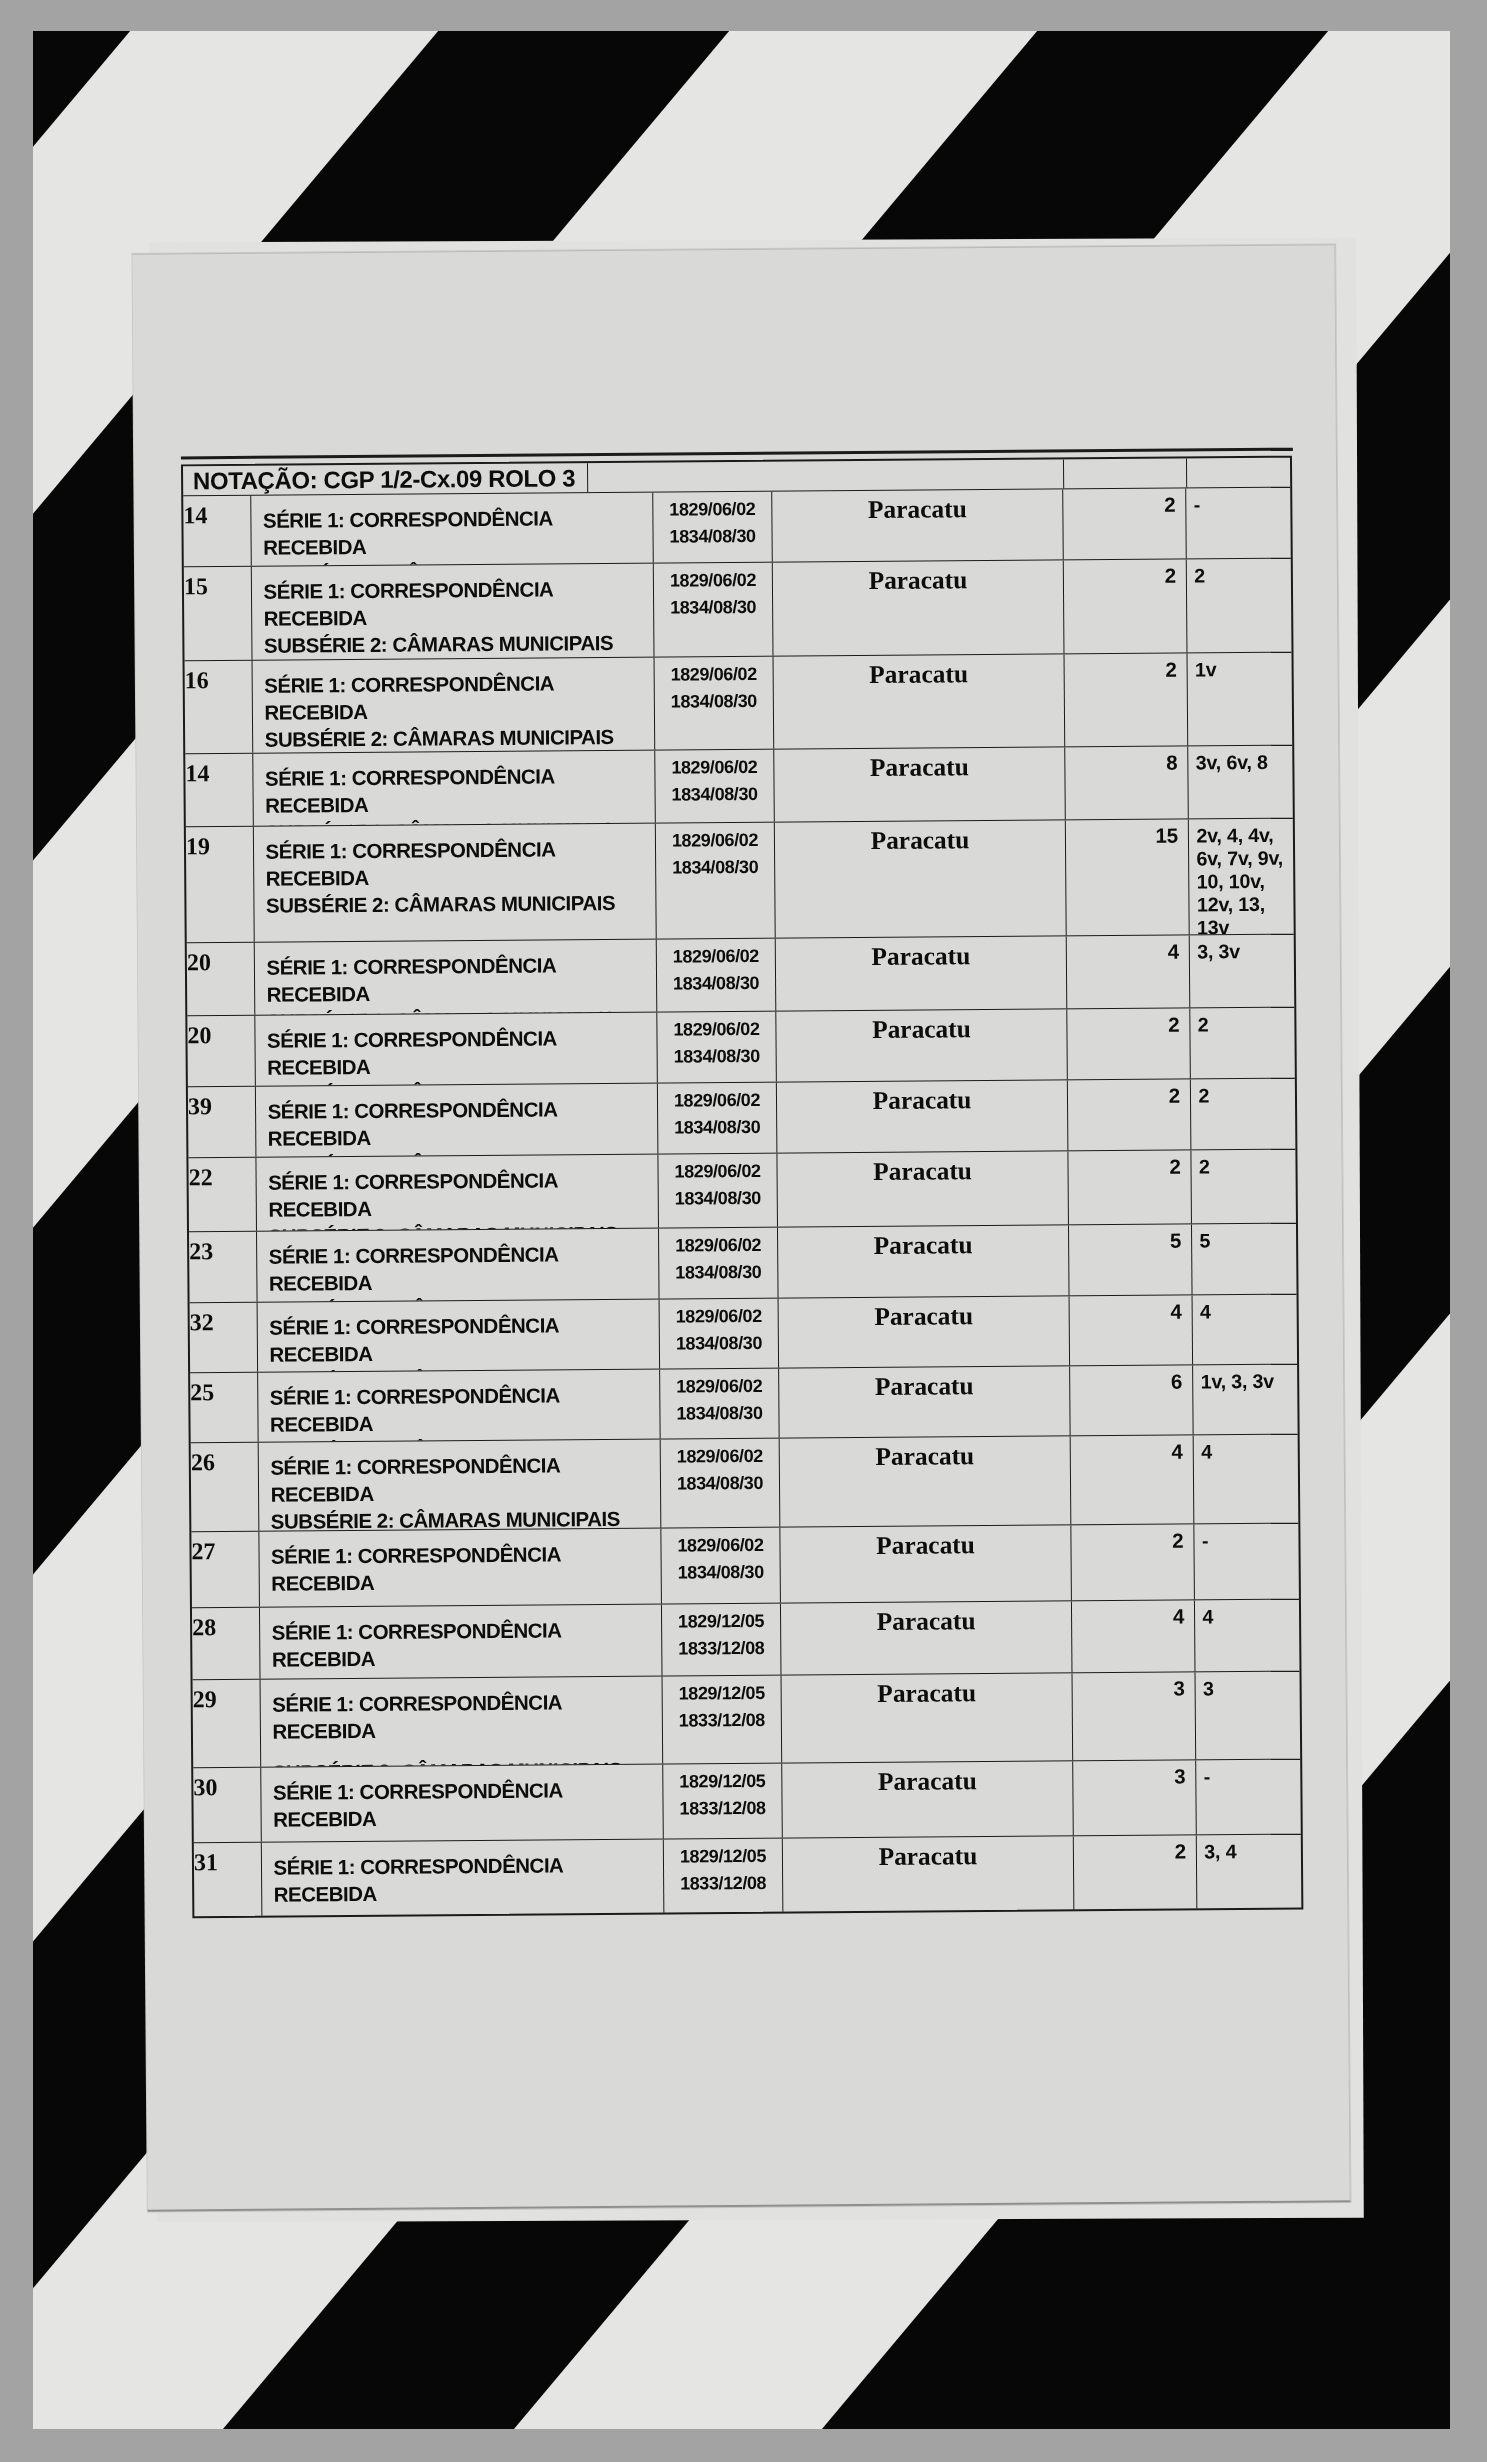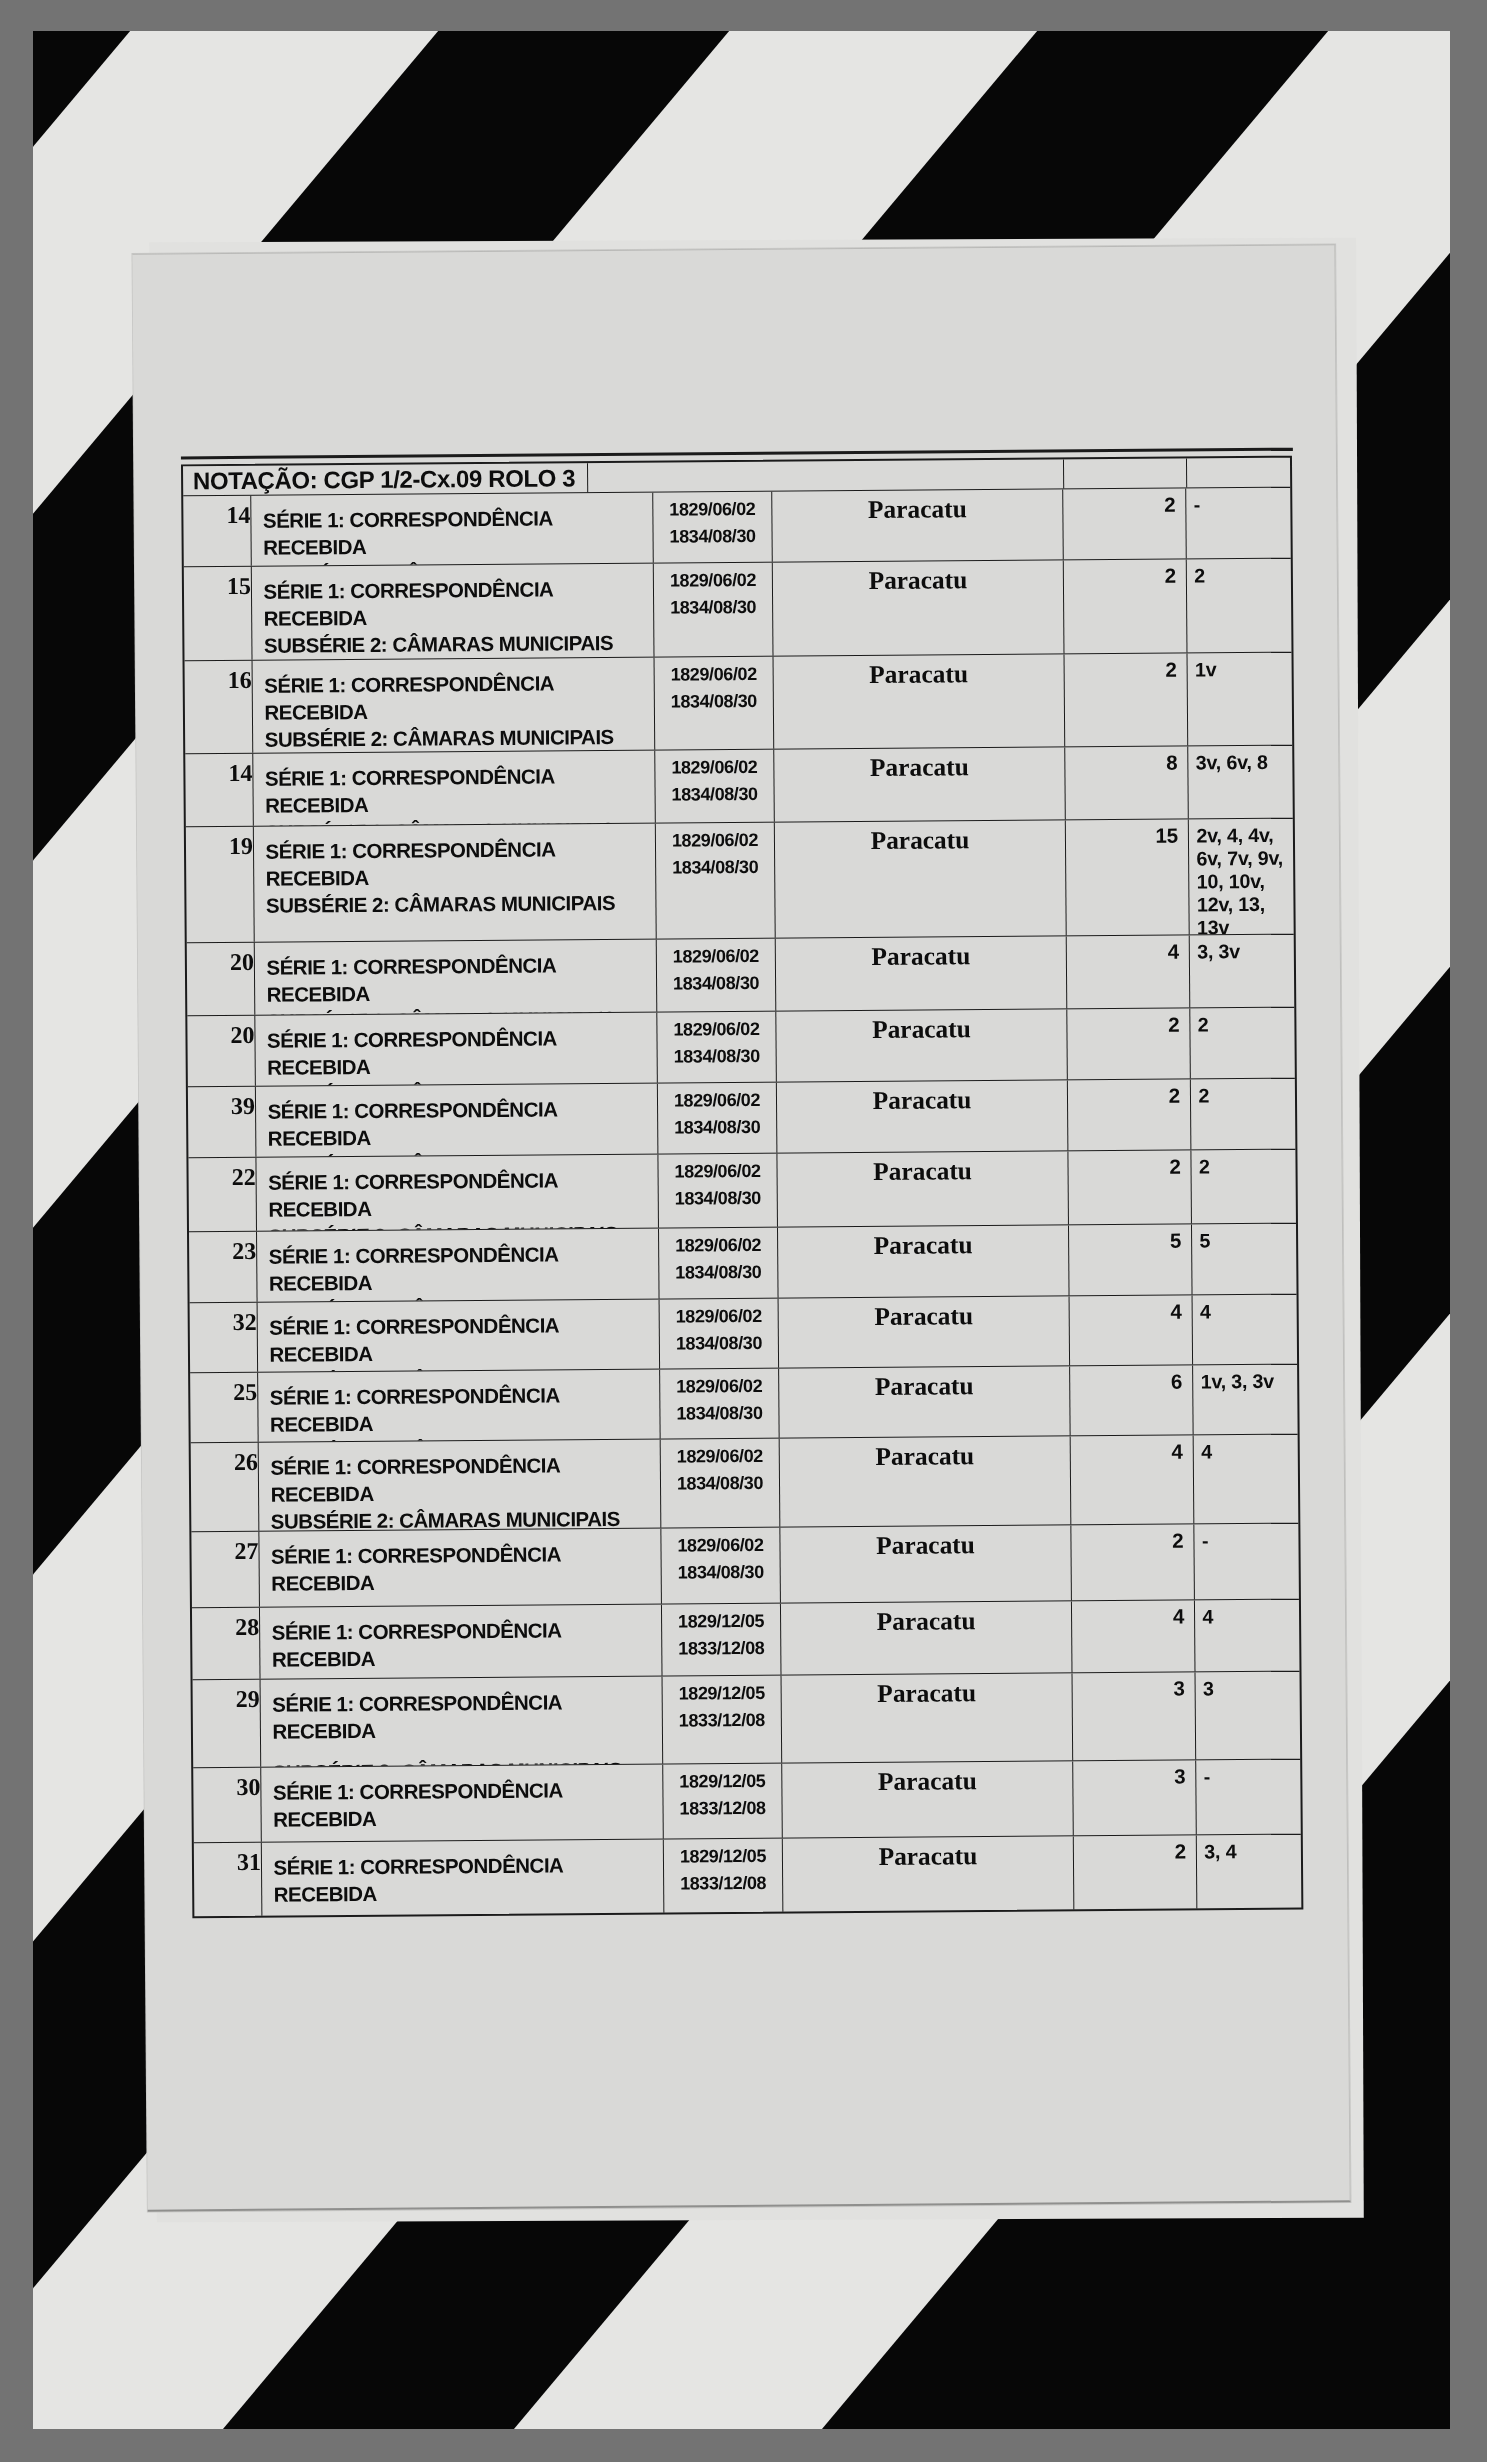--- a/index.html
+++ b/index.html
@@ -1,18 +1,18 @@
 <!DOCTYPE html>
 <html style="font-size:13px"><head>
 <meta charset="utf-8">
 <style>
   html,body{margin:0;padding:0;background:#000;}
   body{width:1487px;height:2462px;position:relative;overflow:hidden;
        font-family:"Liberation Sans",sans-serif;}
-  .frame{position:absolute;inset:0;background:#737373;padding-left:47px;}
+  .frame{position:absolute;inset:0;background:#a3a3a3;padding-left:47px;}
 
   
   .stripes{position:absolute;top:31px;left:33px;right:37px;bottom:33px;
            background:#070707;overflow:hidden;}
   .stripe{position:absolute;top:-181px;bottom:-181px;width:308px;
           background:#e5e5e3;transform:skewX(-40deg);transform-origin:0 0;}
 
   
   .sheet-back{position:absolute;left:153px;top:240px;width:1207px;height:1980px;
               background:#e1e1df;transform:rotate(-0.22deg);}
@@ -33,21 +33,21 @@
   .hdr-cell + .hdr-cell{border-left:1.6px solid #1b1b1b;}
   .hdr-title{font-weight:bold;font-size:24px;letter-spacing:-0.4px;
              padding:0.8px 0 0 9.8px;white-space:nowrap;}
 
   .row{display:grid;grid-template-columns:67px 402px 119px 291px 123px 1fr;
        border-top:1.6px solid #1b1b1b;box-sizing:border-box;}
   .cell{box-sizing:border-box;overflow:hidden;}
   .cell + .cell{border-left:1.6px solid #1b1b1b;}
 
   .c-num{font-family:"Liberation Serif",serif;font-weight:bold;font-size:24px;
-         text-align:right;padding-top:5.7px;}
+         text-align:left;padding-top:5.7px;}
   .c-desc{font-weight:bold;font-size:20.5px;letter-spacing:-0.5px;
           padding:10.7px 0 0 11.5px;line-height:27px;}
   .row.gap .line2{margin-top:14px;}
   .c-dates{font-weight:bold;font-size:18px;text-align:center;
            padding-top:4.1px;line-height:27px;letter-spacing:-0.4px;}
   .c-mun{font-family:"Liberation Serif",serif;font-weight:bold;font-size:25.4px;
          text-align:center;padding-top:4.1px;}
   .c-count{font-weight:bold;font-size:20.5px;text-align:right;
            padding:4.1px 9.8px 0 0;}
   .c-notes{font-weight:bold;font-size:19.7px;padding:4.9px 4.9px 0 7.4px;

